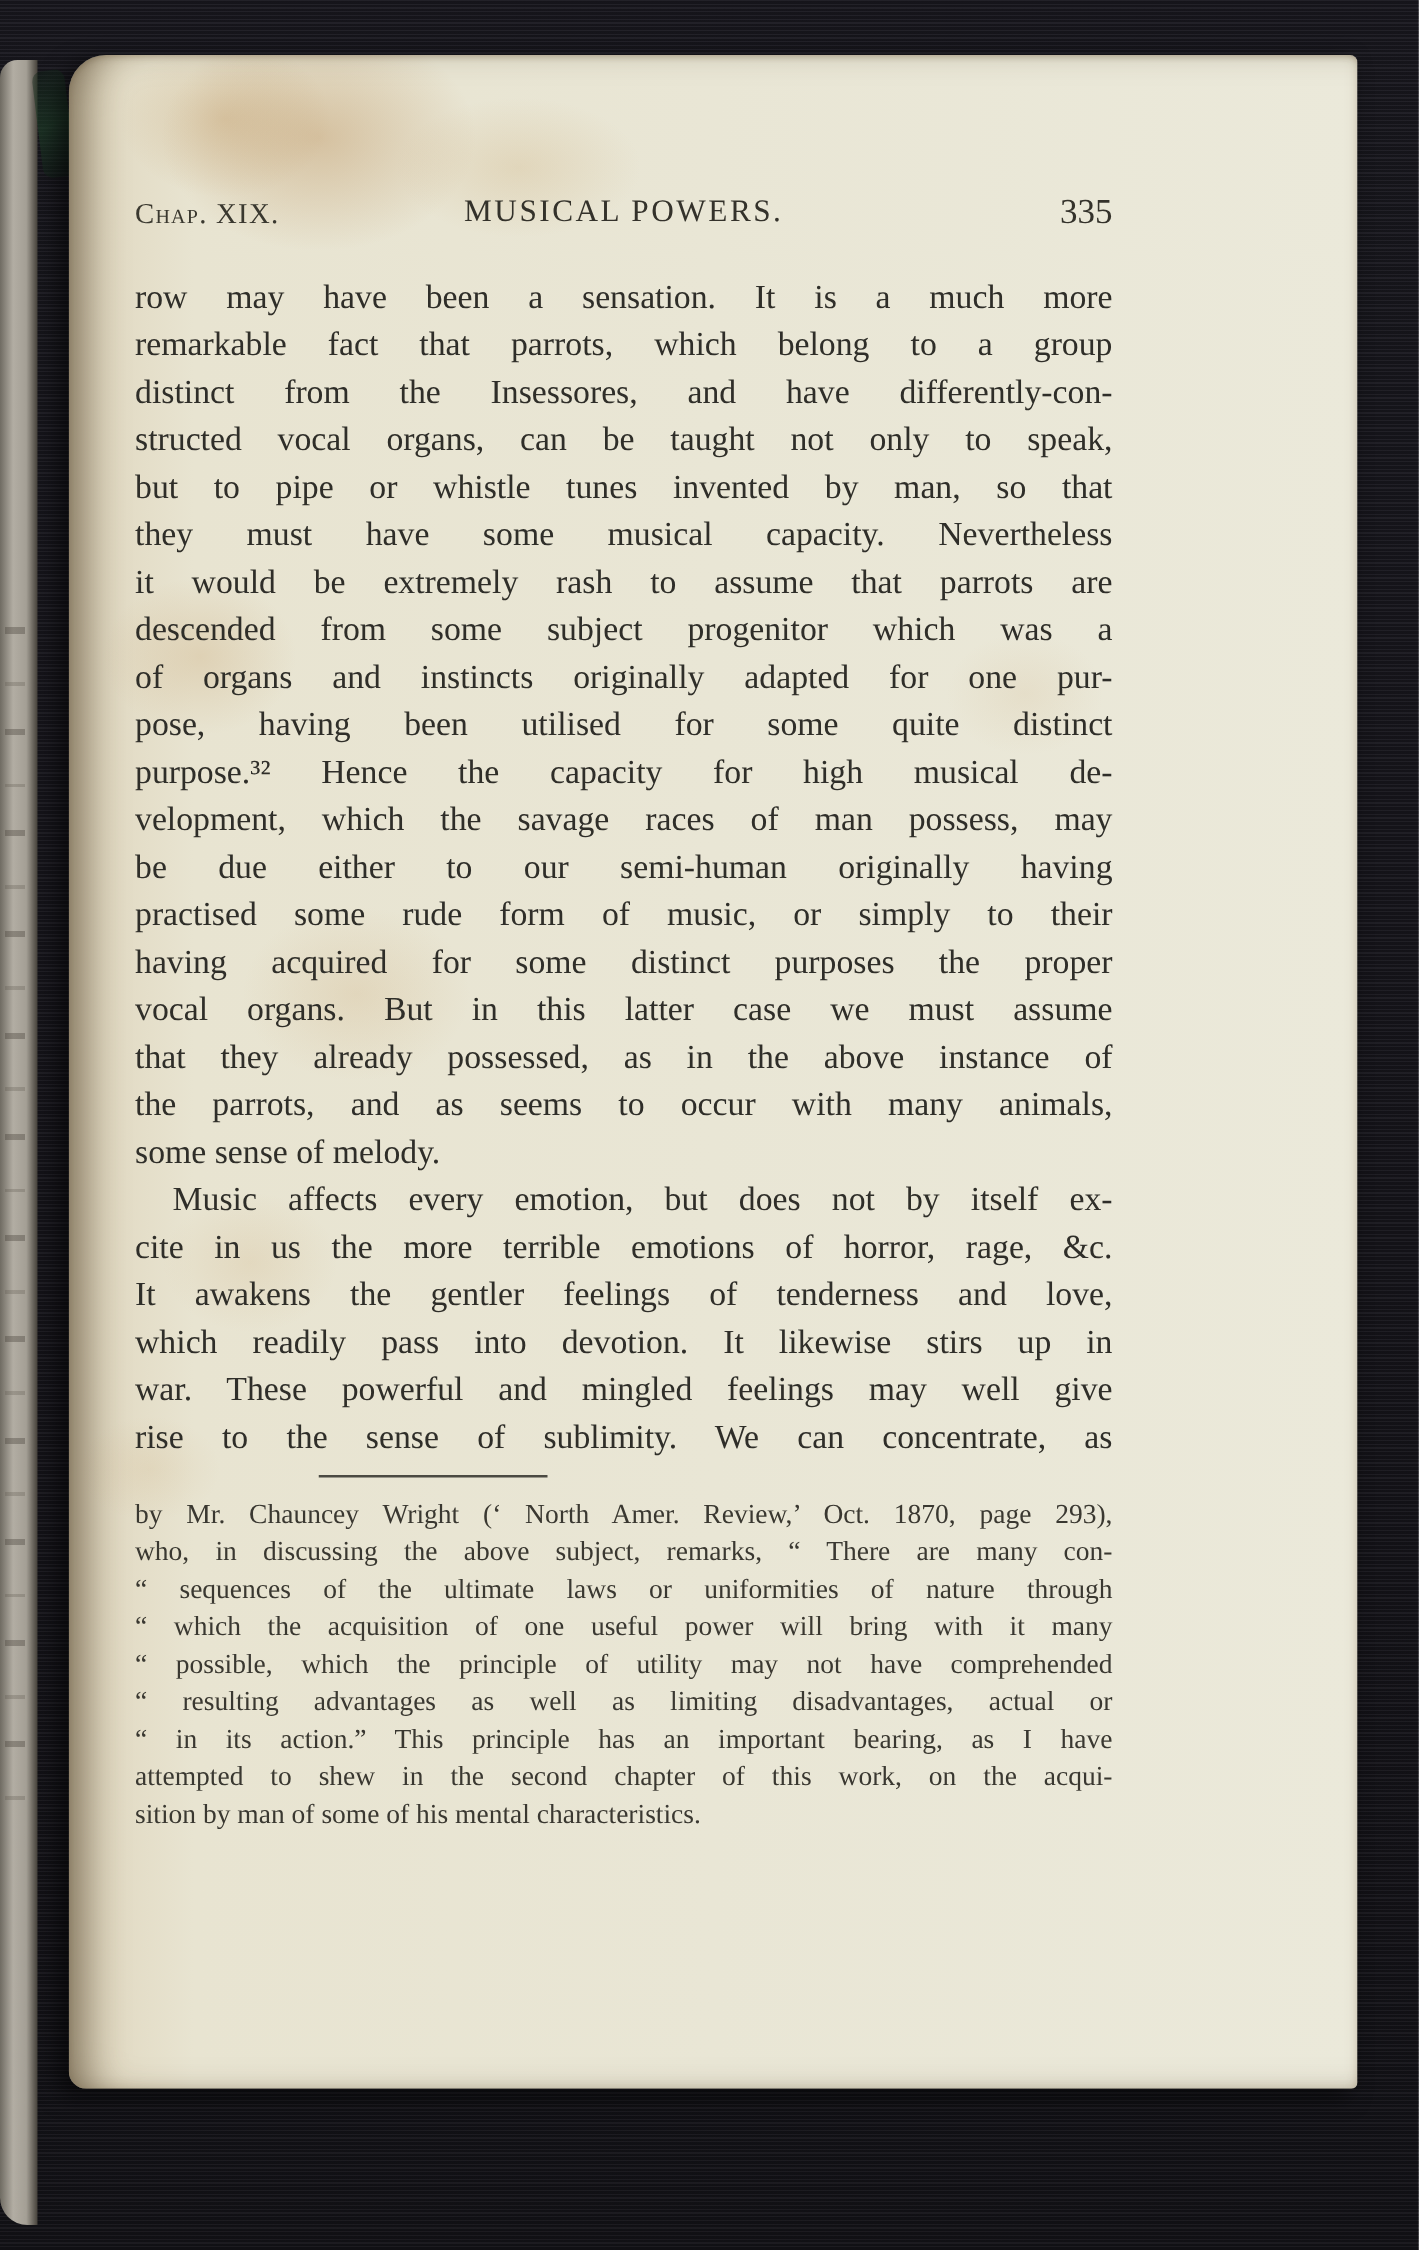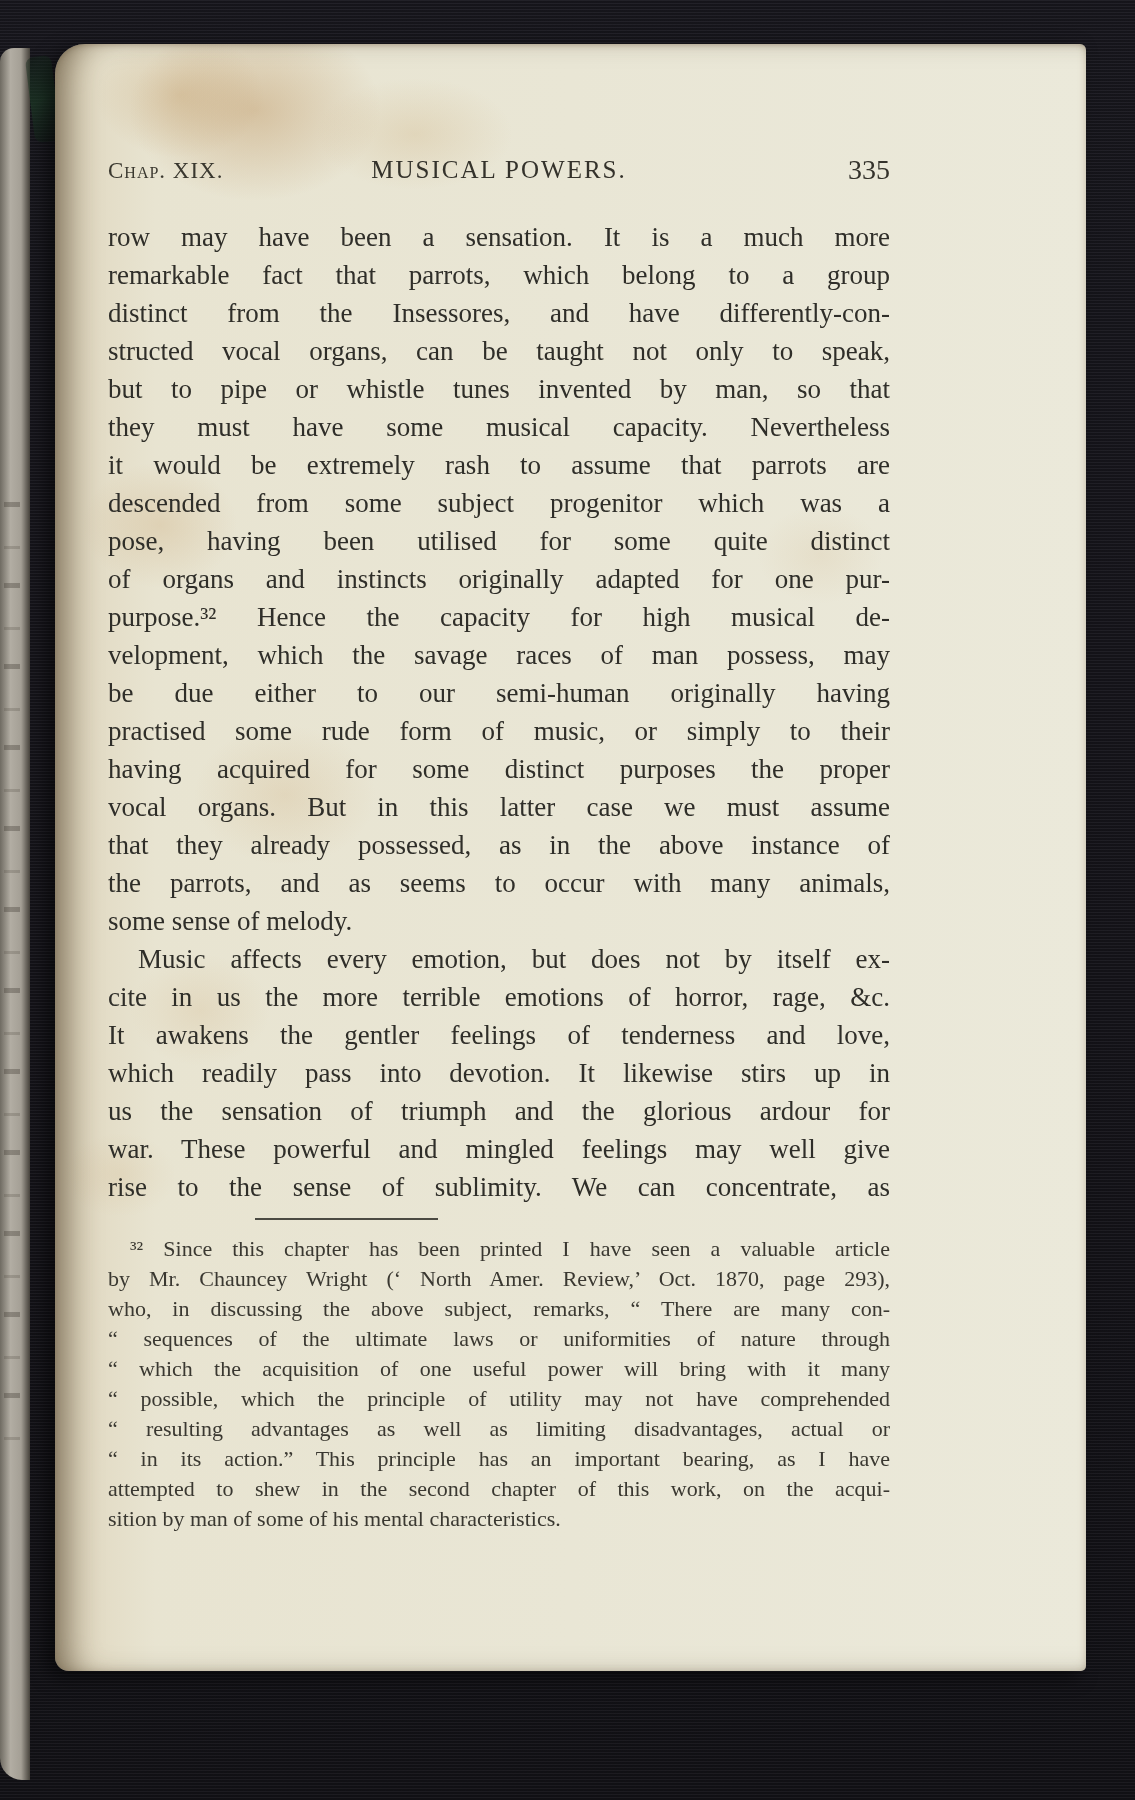--- a/index.html
+++ b/index.html
@@ -96,44 +96,42 @@
 
       <div class="body-text">
           <div class="tl j">row may have been a sensation.  It is a much more</div>
           <div class="tl j">remarkable fact that parrots, which belong to a group</div>
           <div class="tl j">distinct from the Insessores, and have differently-con-</div>
           <div class="tl j">structed vocal organs, can be taught not only to speak,</div>
           <div class="tl j">but to pipe or whistle tunes invented by man, so that</div>
           <div class="tl j">they must have some musical capacity.  Nevertheless</div>
           <div class="tl j">it would be extremely rash to assume that parrots are</div>
           <div class="tl j">descended from some subject progenitor which was a</div>
+          <div class="tl j">of organs and instincts originally adapted for one pur-</div>
           <div class="tl j">pose, having been utilised for some quite distinct</div>
-          <div class="tl j">of organs and instincts originally adapted for one pur-</div>
           <div class="tl j">purpose.³²  Hence the capacity for high musical de-</div>
           <div class="tl j">velopment, which the savage races of man possess, may</div>
           <div class="tl j">be due either to our semi-human originally having</div>
           <div class="tl j">practised some rude form of music, or simply to their</div>
           <div class="tl j">having acquired for some distinct purposes the proper</div>
           <div class="tl j">vocal organs.  But in this latter case we must assume</div>
           <div class="tl j">that they already possessed, as in the above instance of</div>
           <div class="tl j">the parrots, and as seems to occur with many animals,</div>
           <div class="tl">some sense of melody.</div>
           <div class="tl j ind">Music affects every emotion, but does not by itself ex-</div>
           <div class="tl j">cite in us the more terrible emotions of horror, rage, &amp;c.</div>
           <div class="tl j">It awakens the gentler feelings of tenderness and love,</div>
           <div class="tl j">which readily pass into devotion.  It likewise stirs up in</div>
-          <div class="tl j">us the sensation of triumph and the glorious ardour for</div>
           <div class="tl j">war.  These powerful and mingled feelings may well give</div>
           <div class="tl j">rise to the sense of sublimity.  We can concentrate, as</div>
         </div>
 
       <div class="fn-rule"></div>
 
       <div class="footnote-text">
-          <div class="tl j ind">³² Since this chapter has been printed I have seen a valuable article</div>
           <div class="tl j">by Mr. Chauncey Wright (‘ North Amer. Review,’ Oct. 1870, page 293),</div>
           <div class="tl j">who, in discussing the above subject, remarks, “ There are many con-</div>
           <div class="tl j">“ sequences of the ultimate laws or uniformities of nature through</div>
           <div class="tl j">“ which the acquisition of one useful power will bring with it many</div>
           <div class="tl j">“ possible, which the principle of utility may not have comprehended</div>
           <div class="tl j">“ resulting advantages as well as limiting disadvantages, actual or</div>
           <div class="tl j">“ in its action.”  This principle has an important bearing, as I have</div>
           <div class="tl j">attempted to shew in the second chapter of this work, on the acqui-</div>
           <div class="tl">sition by man of some of his mental characteristics.</div>
         </div>

